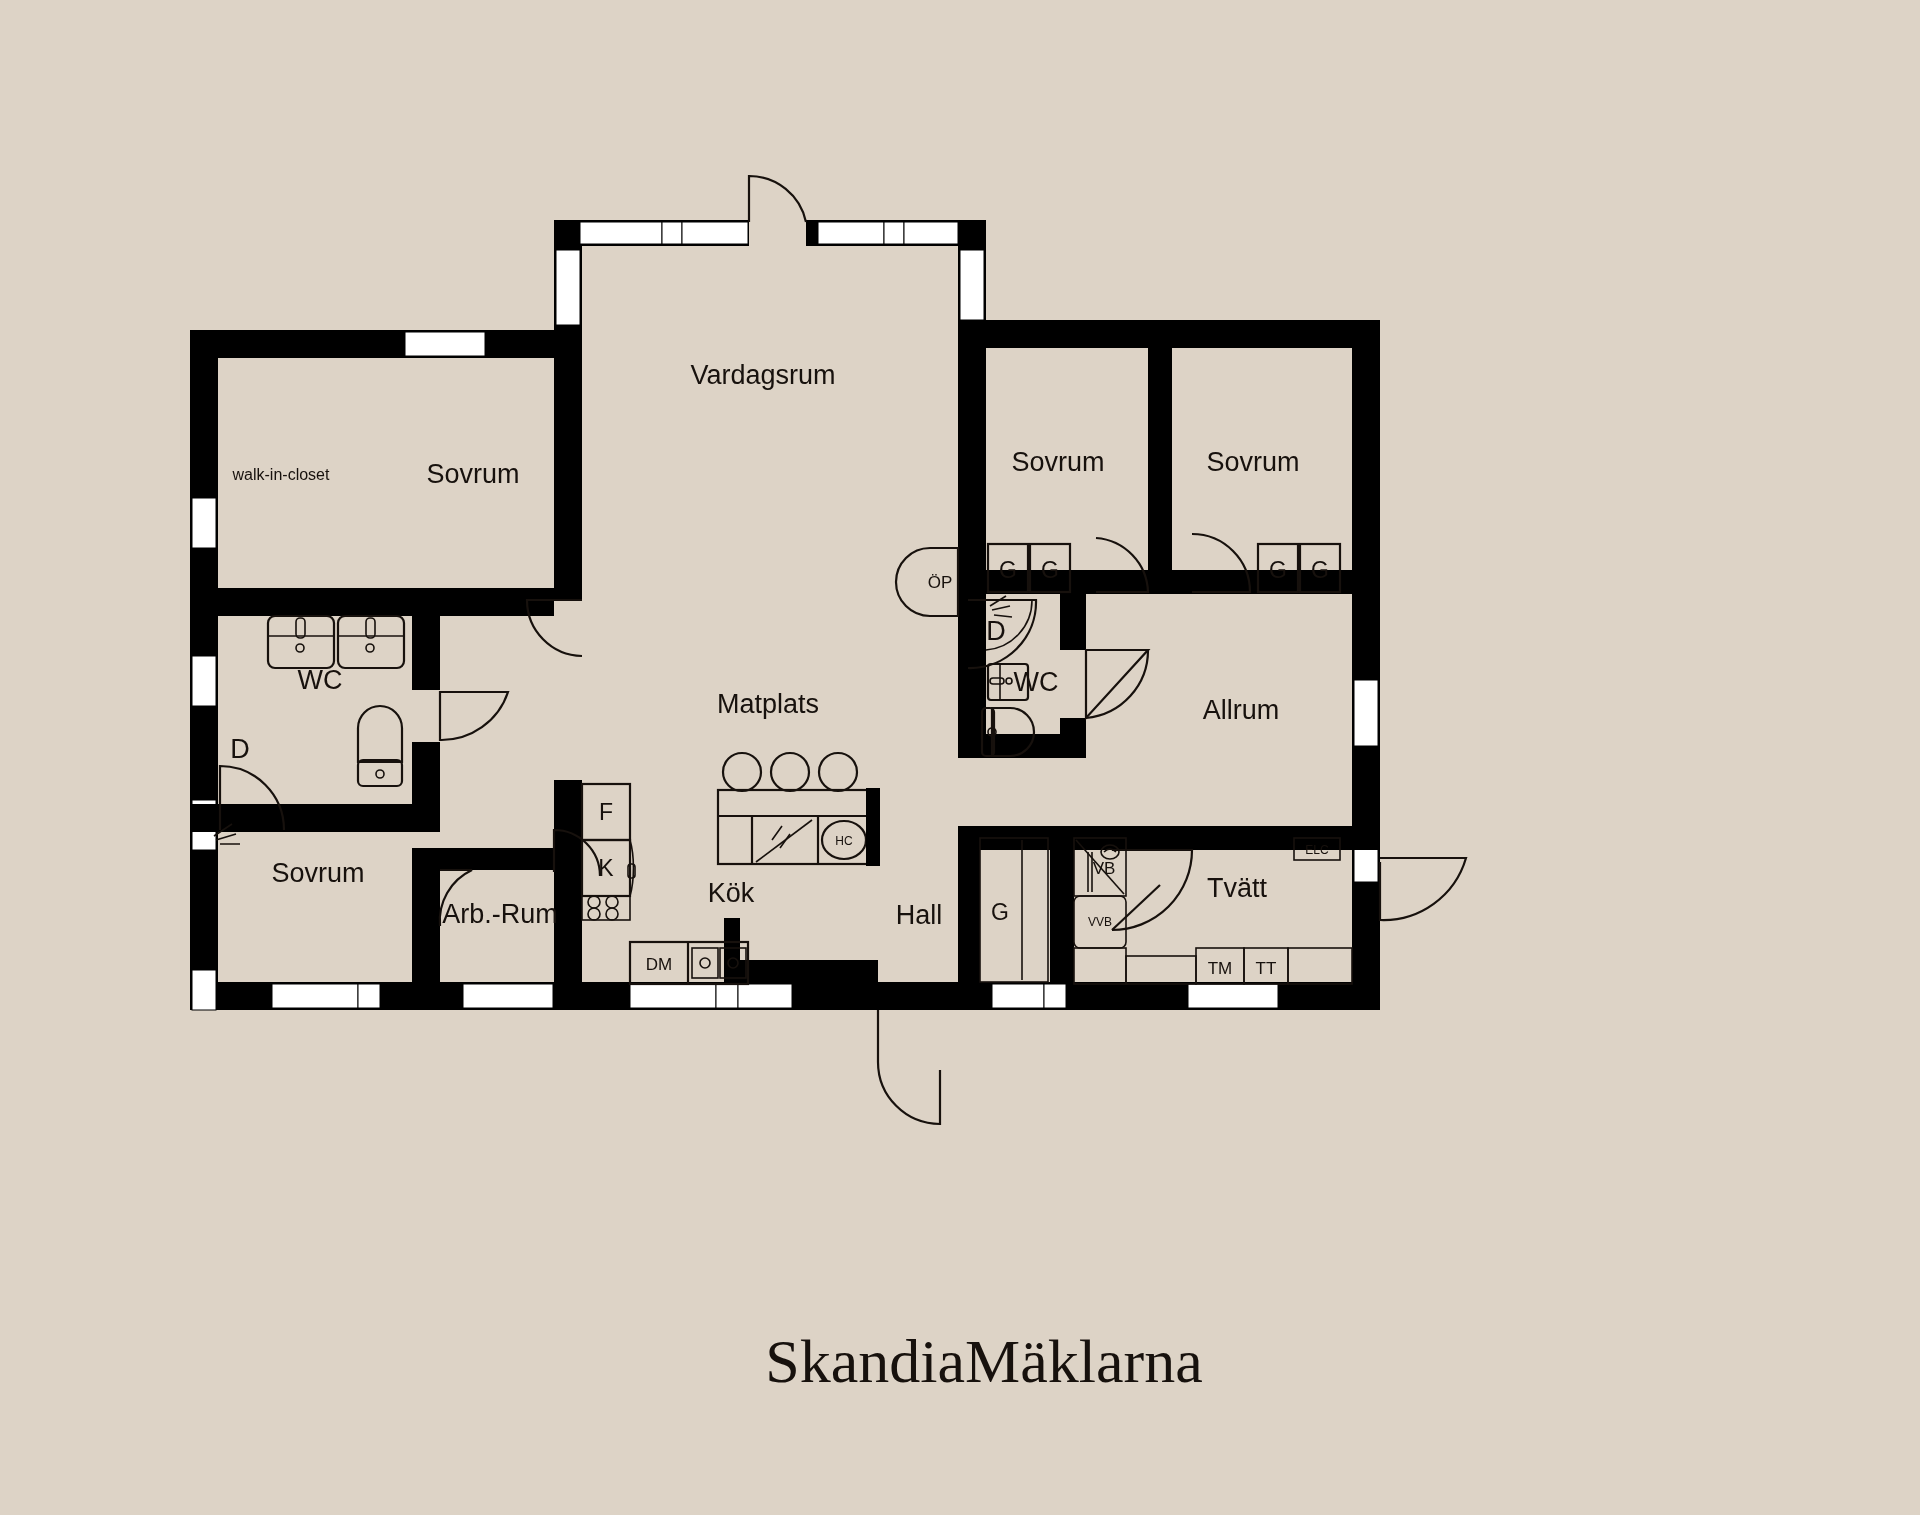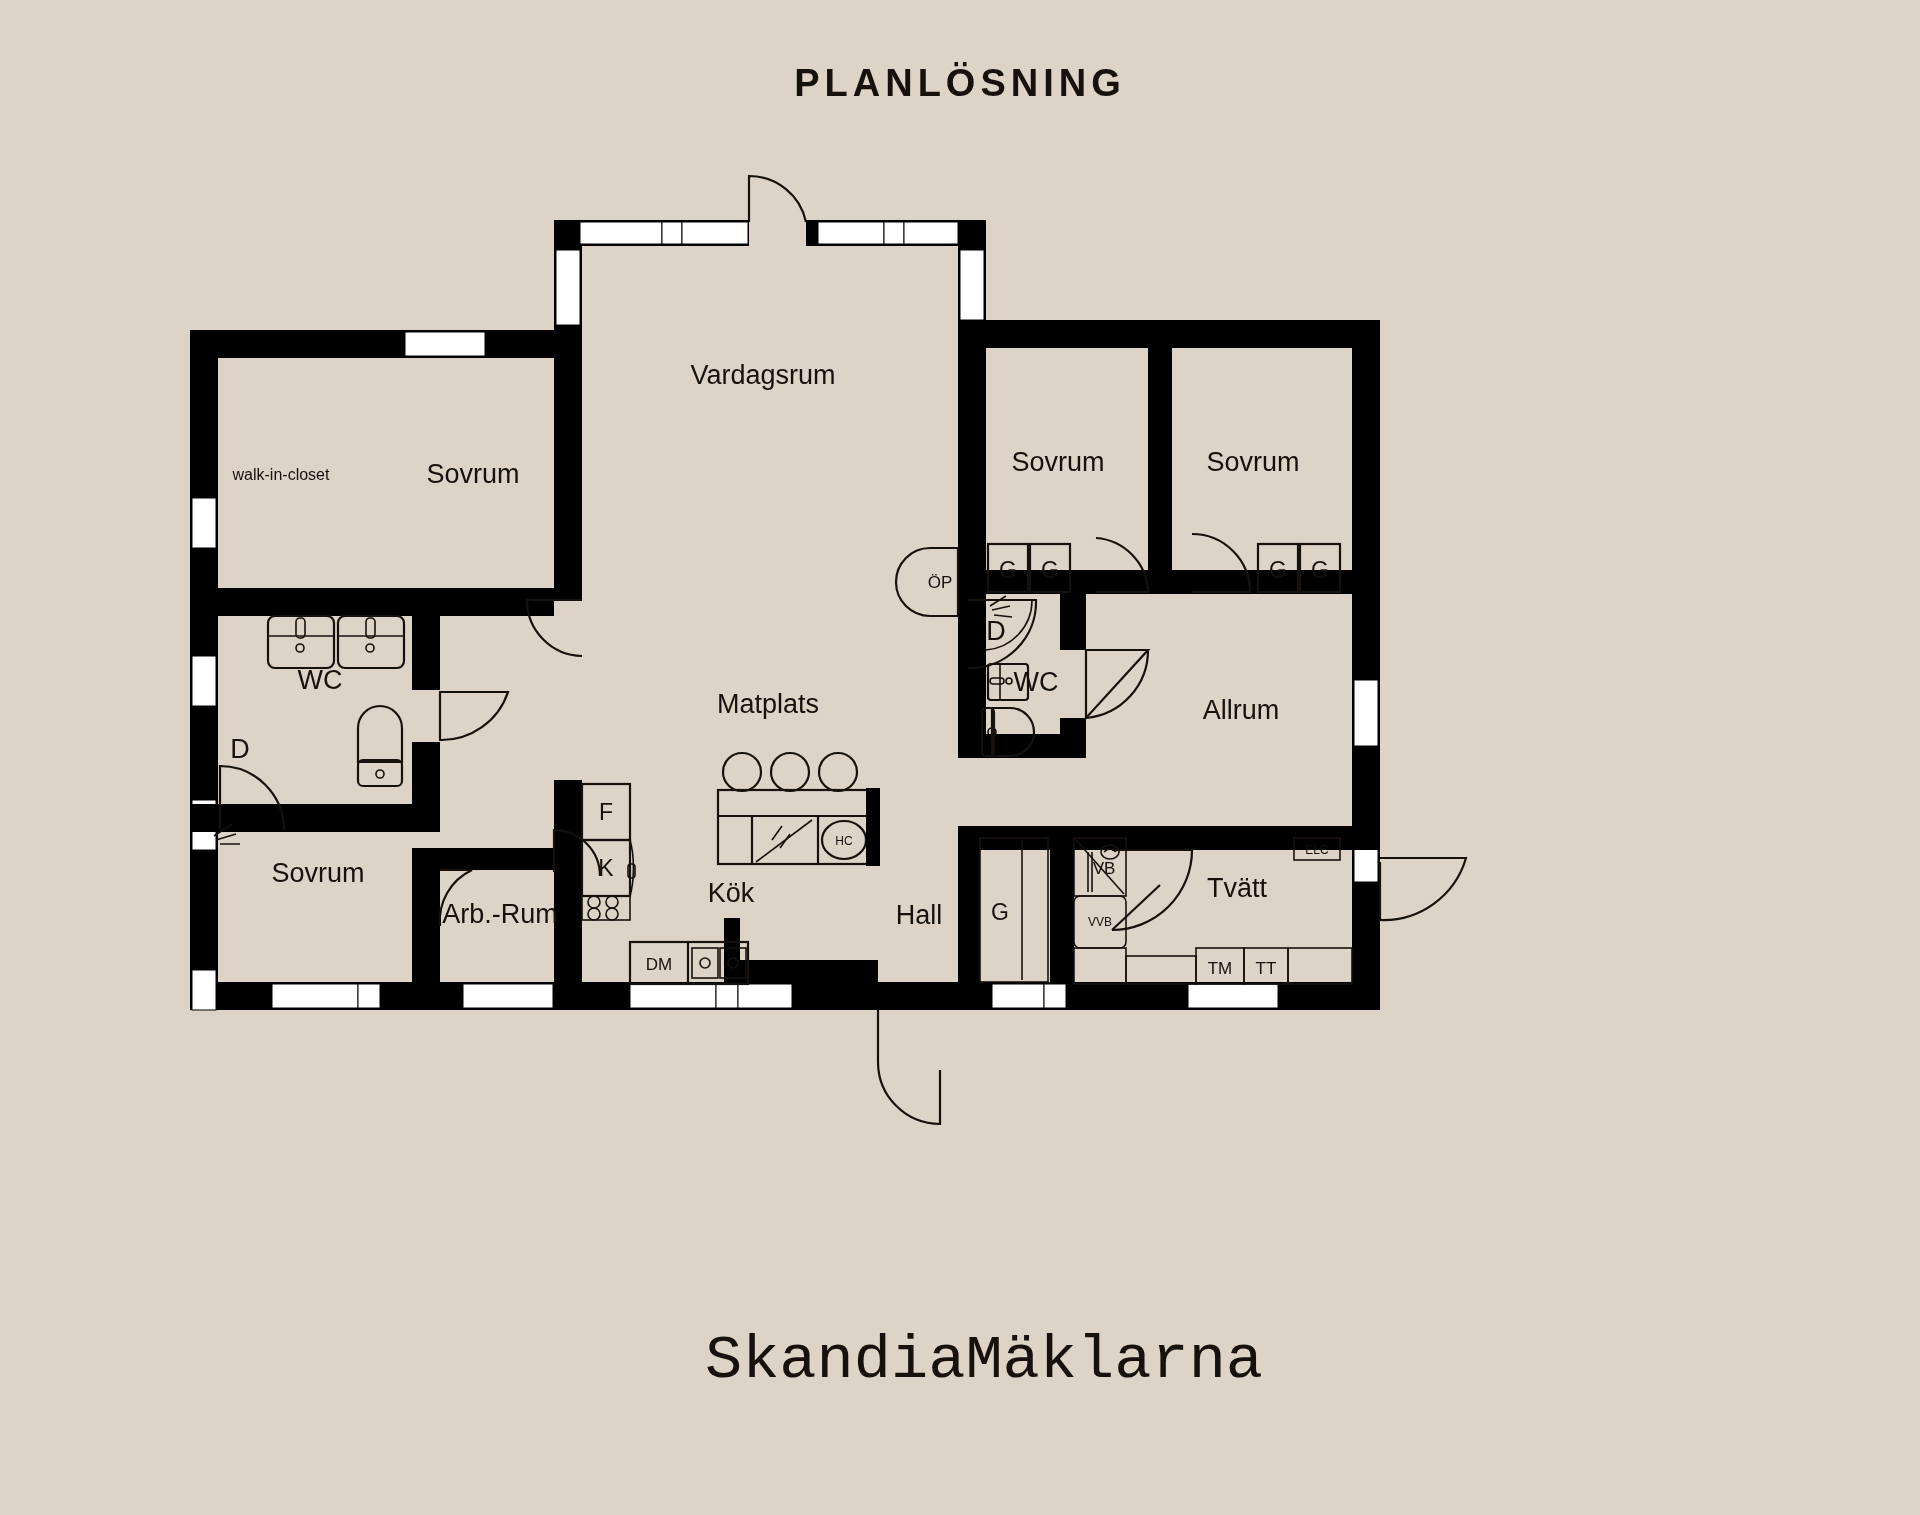--- a/index.html
+++ b/index.html
@@ -37,21 +37,21 @@
     left: 0;
   }
   #brand {
     position: absolute;
     left: 0;
     top: 1330px;
     width: 1920px;
     text-align: center;
   }
   #brand-name {
-    font-family: Liberation Mono, monospace;
+    font-family: Liberation Serif, serif;
     font-size: 62px;
     color: #17110d;
     letter-spacing: 0px;
     line-height: 1;
     padding-left: 48px;
   }
   #brand-sub-wrap {
     margin-top: 16px;
     display: flex;
     align-items: center;
@@ -79,21 +79,20 @@
   .thin { fill: none; stroke: #17110d; stroke-width: 2.2; }
   .thin1 { fill: none; stroke: #17110d; stroke-width: 1.6; }
   .win { fill: #ffffff; stroke: #000000; stroke-width: 1; }
   .floor { fill: #ddd3c6; }
 </style>
 </head>
 <body>
 
 <div id="page">
 
-  <div id="plan-title">PLANLÖSNING</div>
 
   <svg id="floorplan-svg" width="1920" height="1150" viewBox="0 0 1920 1150">
 
     <g>
       <rect class="floor" x="190" y="40" width="1190" height="880"></rect>
     </g>
 
     <g>
 
       <rect class="wall" x="190" y="190" width="28" height="680"></rect>

